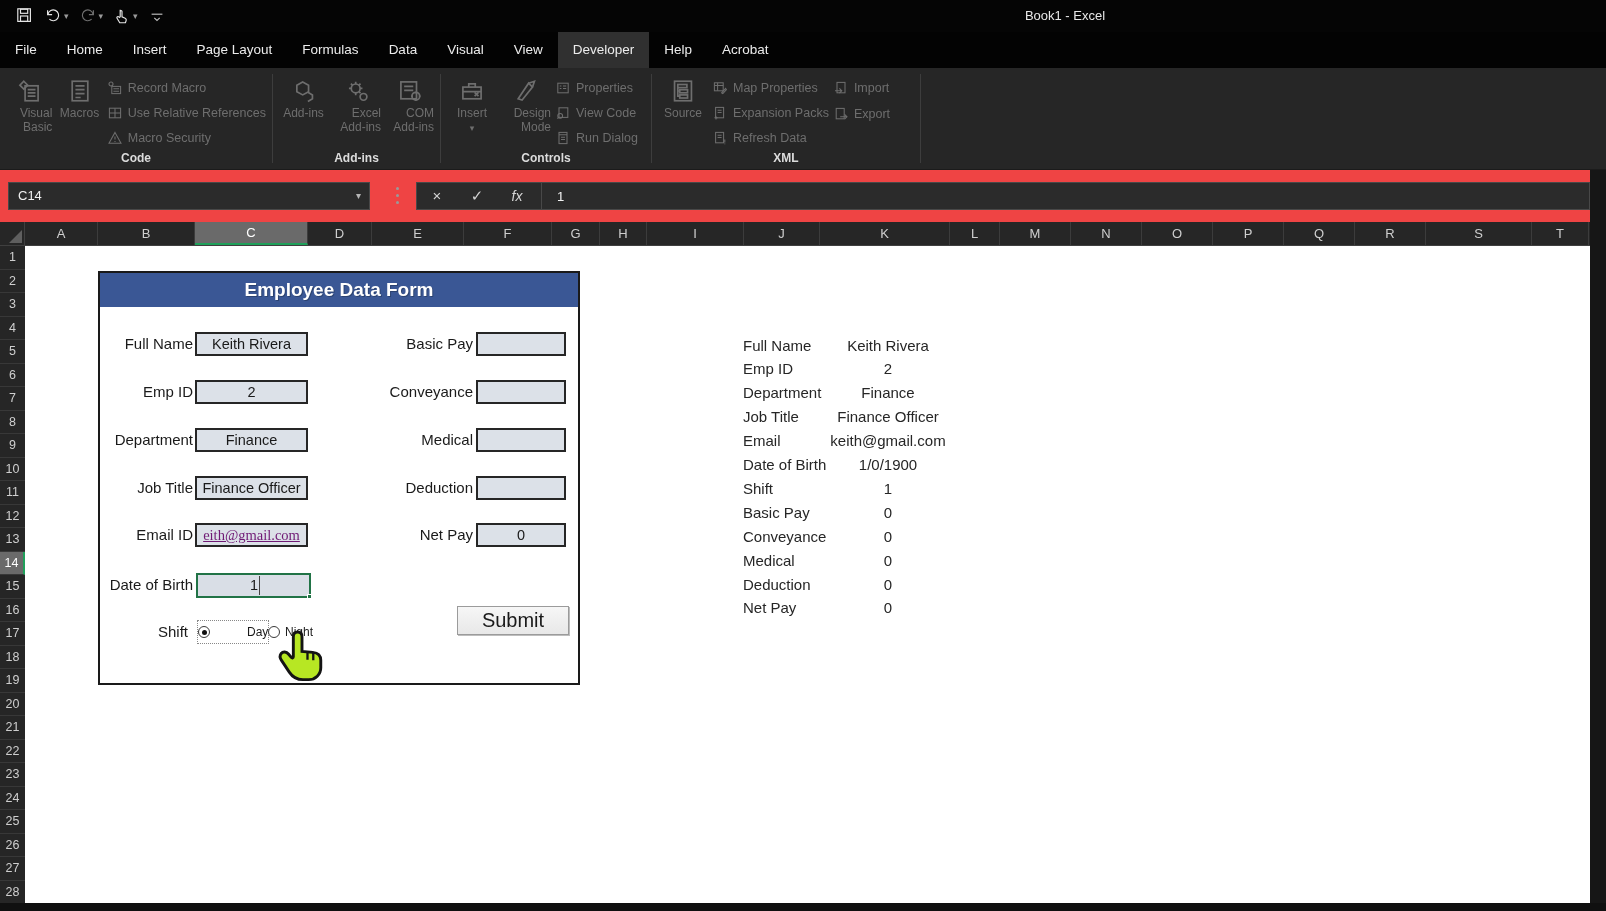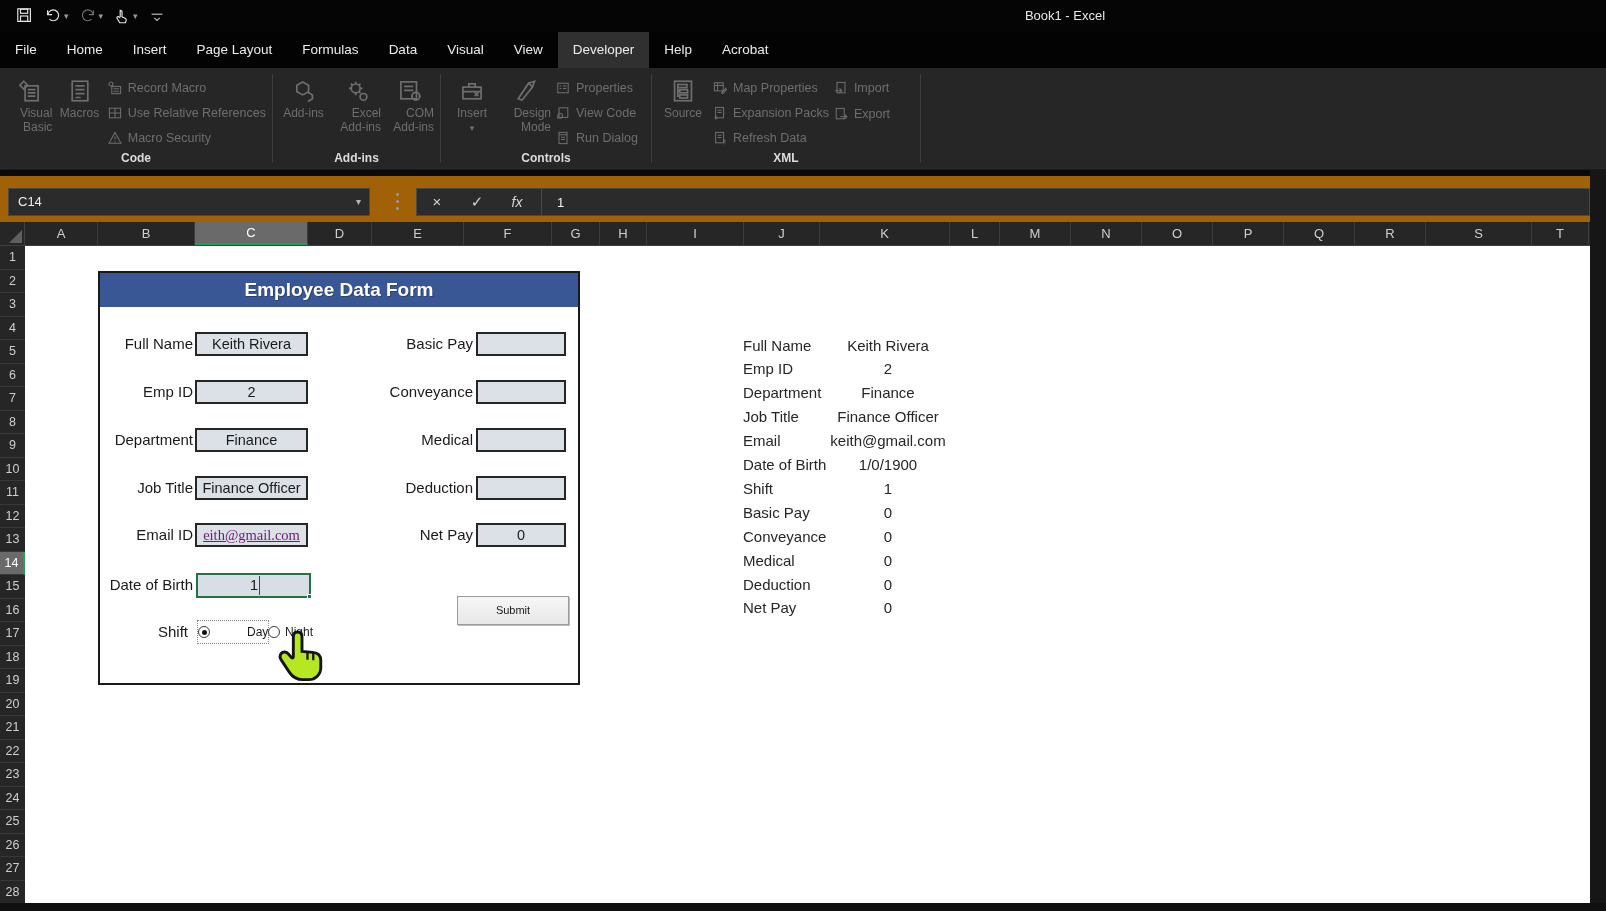--- a/index.html
+++ b/index.html
@@ -27,21 +27,21 @@
   .g-label{position:absolute;left:0;right:0;bottom:4px;text-align:center;color:#dcdcdc;font-size:12px;font-weight:bold;}
   .g-body{position:absolute;left:0;right:0;top:8px;bottom:22px;display:flex;align-items:stretch;padding:0 6px;gap:4px;}
   .bigbtn{width:50px;display:flex;flex-direction:column;align-items:center;gap:3px;padding-top:2px;}
   .bigbtn .blabel{color:#6e6e6e;font-size:12px;line-height:1.15;text-align:right;}
   .bigbtn .bcaret{color:#6e6e6e;font-size:9px;line-height:1;}
   .smallcol{display:flex;flex-direction:column;justify-content:flex-start;gap:8px;padding-top:3px;}
   .smallitem{display:flex;align-items:center;gap:5px;height:18px;}
   .smallitem .slabel{color:#6e6e6e;font-size:12.5px;white-space:nowrap;}
 
   
-  .fbar{position:absolute;left:0;top:176px;width:1606px;height:52px;background:#a16207;}
+  .fbar{position:absolute;left:0;top:170px;width:1606px;height:52px;background:#ef4444;}
   .namebox{position:absolute;left:8px;top:12px;width:362px;height:28px;background:#2b2b2b;border:1px solid #484848;
     color:#f0f0f0;font-size:13px;line-height:26px;padding-left:9px;}
   .namebox .nb-caret{position:absolute;right:8px;top:0;color:#b5b5b5;font-size:10px;}
   .vdots{position:absolute;left:396px;top:17px;width:3px;height:18px;}
   .vdots i{display:block;width:3px;height:3px;border-radius:50%;background:#9a9a9a;margin-bottom:4px;}
   .fpanel{position:absolute;left:416px;top:12px;width:1174px;height:28px;background:#2b2b2b;border:1px solid #484848;display:flex;align-items:center;}
   .fbtn{width:40px;text-align:center;color:#d4d4d4;font-size:15px;line-height:26px;}
   .fbtn.fx{font-style:italic;font-size:14px;}
   .fdiv{width:1px;height:26px;background:#484848;margin-left:4px;}
   .fvalue{color:#f2f2f2;font-size:13px;padding-left:15px;}
@@ -81,22 +81,22 @@
   .dobbox .dval{position:absolute;left:0;top:0;width:60px;text-align:right;font-size:14.5px;color:#1a1a1a;line-height:21px;}
   .dobbox .cursorline{position:absolute;left:61px;top:1px;width:1px;height:19px;background:#444;}
   .dobbox .handle{position:absolute;right:-3px;bottom:-3px;width:5px;height:5px;background:#217346;border:1px solid #fff;}
   .shiftrow{position:absolute;left:0;top:348px;height:22px;width:100%;}
   .shift-lab{position:absolute;left:0;width:88px;text-align:right;font-size:15px;color:#1a1a1a;line-height:22px;}
   .radio-opt{position:absolute;top:0;height:22px;display:flex;align-items:center;gap:5px;}
   .radio-opt.focus{outline:1px dotted #888;}
   .radio{width:12px;height:12px;border:1.5px solid #3a3a3a;border-radius:50%;background:#fff;position:relative;}
   .radio.on::after{content:"";position:absolute;left:2.5px;top:2.5px;width:5px;height:5px;border-radius:50%;background:#111;}
   .radio-lab{font-size:12px;color:#1a1a1a;}
-  .submit{position:absolute;left:357px;top:323px;width:112px;height:29px;background:linear-gradient(#f6f6f6,#e8e8e8);
-    border:1px solid #9b9b9b;box-shadow:1px 1px 0 #bdbdbd;font-size:11px;color:#1a1a1a;text-align:center;line-height:27px;}
+  .submit{position:absolute;left:357px;top:333px;width:112px;height:29px;background:linear-gradient(#f6f6f6,#e8e8e8);
+    border:1px solid #9b9b9b;box-shadow:1px 1px 0 #bdbdbd;font-size:20px;color:#1a1a1a;text-align:center;line-height:27px;}
   .hand{position:absolute;left:276px;top:629px;z-index:20;}
 
   svg{display:block;}
 </style>
 </head>
 <body>
 
 <div id="app">
 
   <div class="titlebar">

